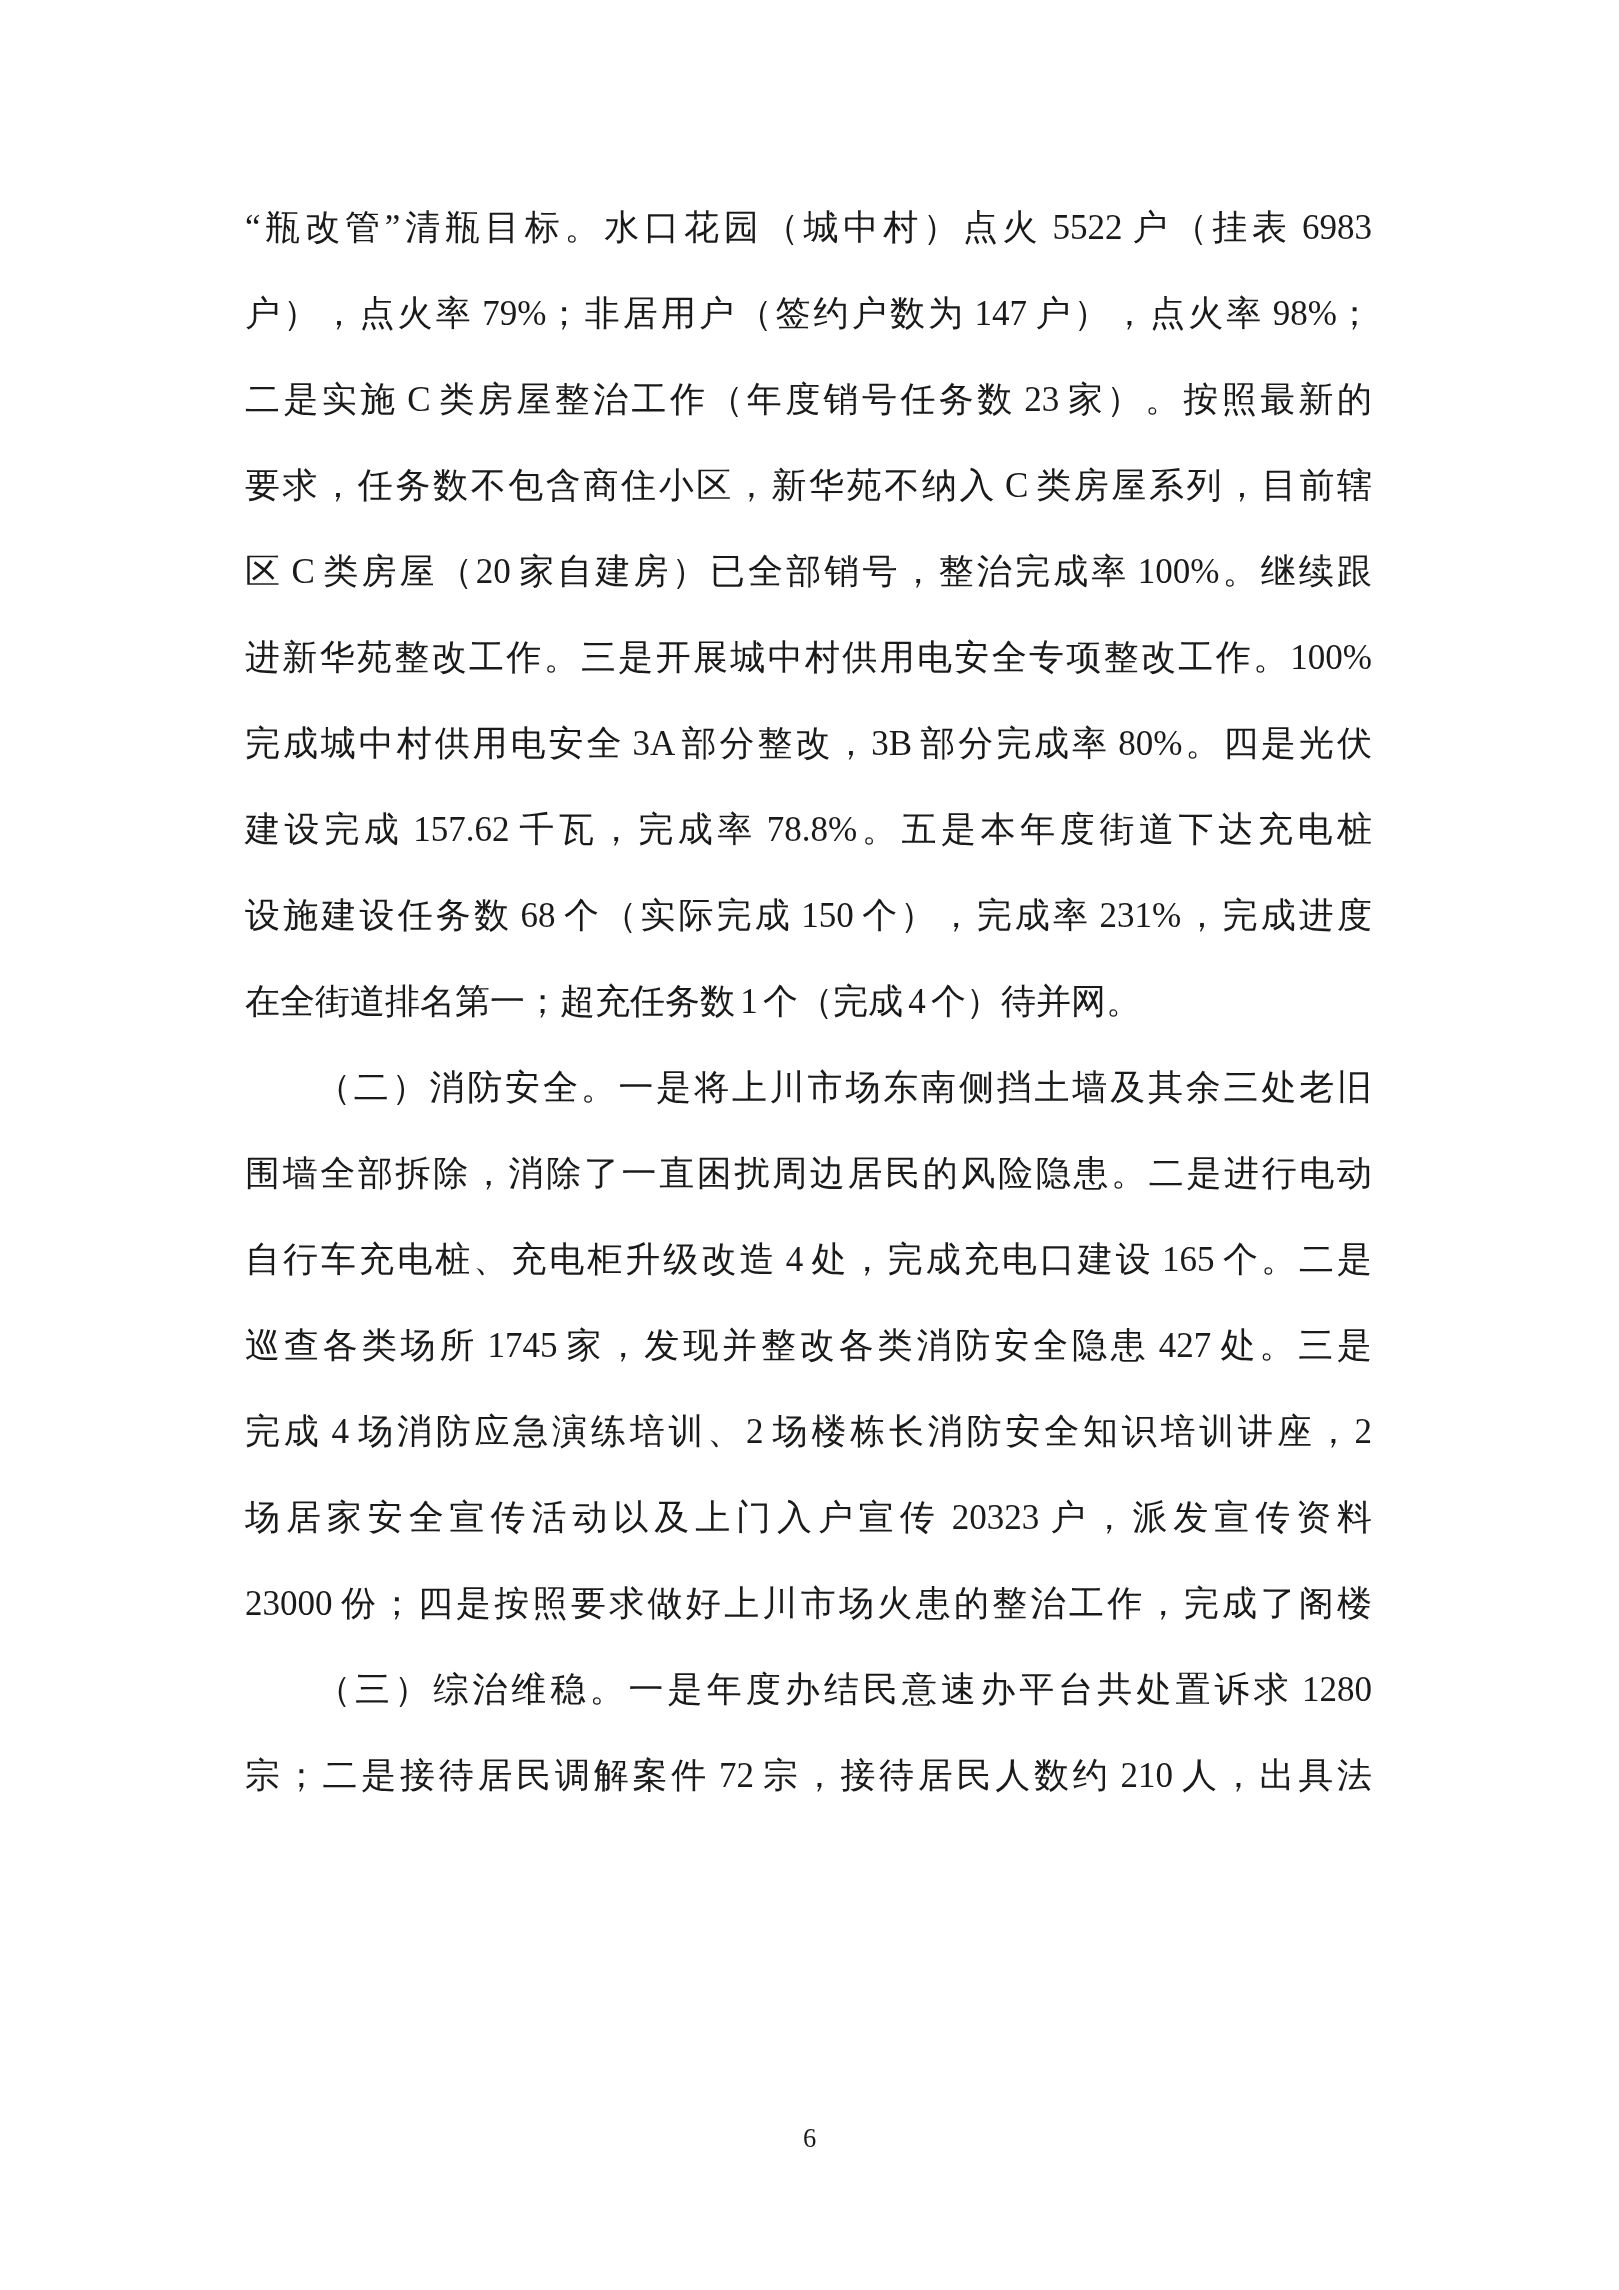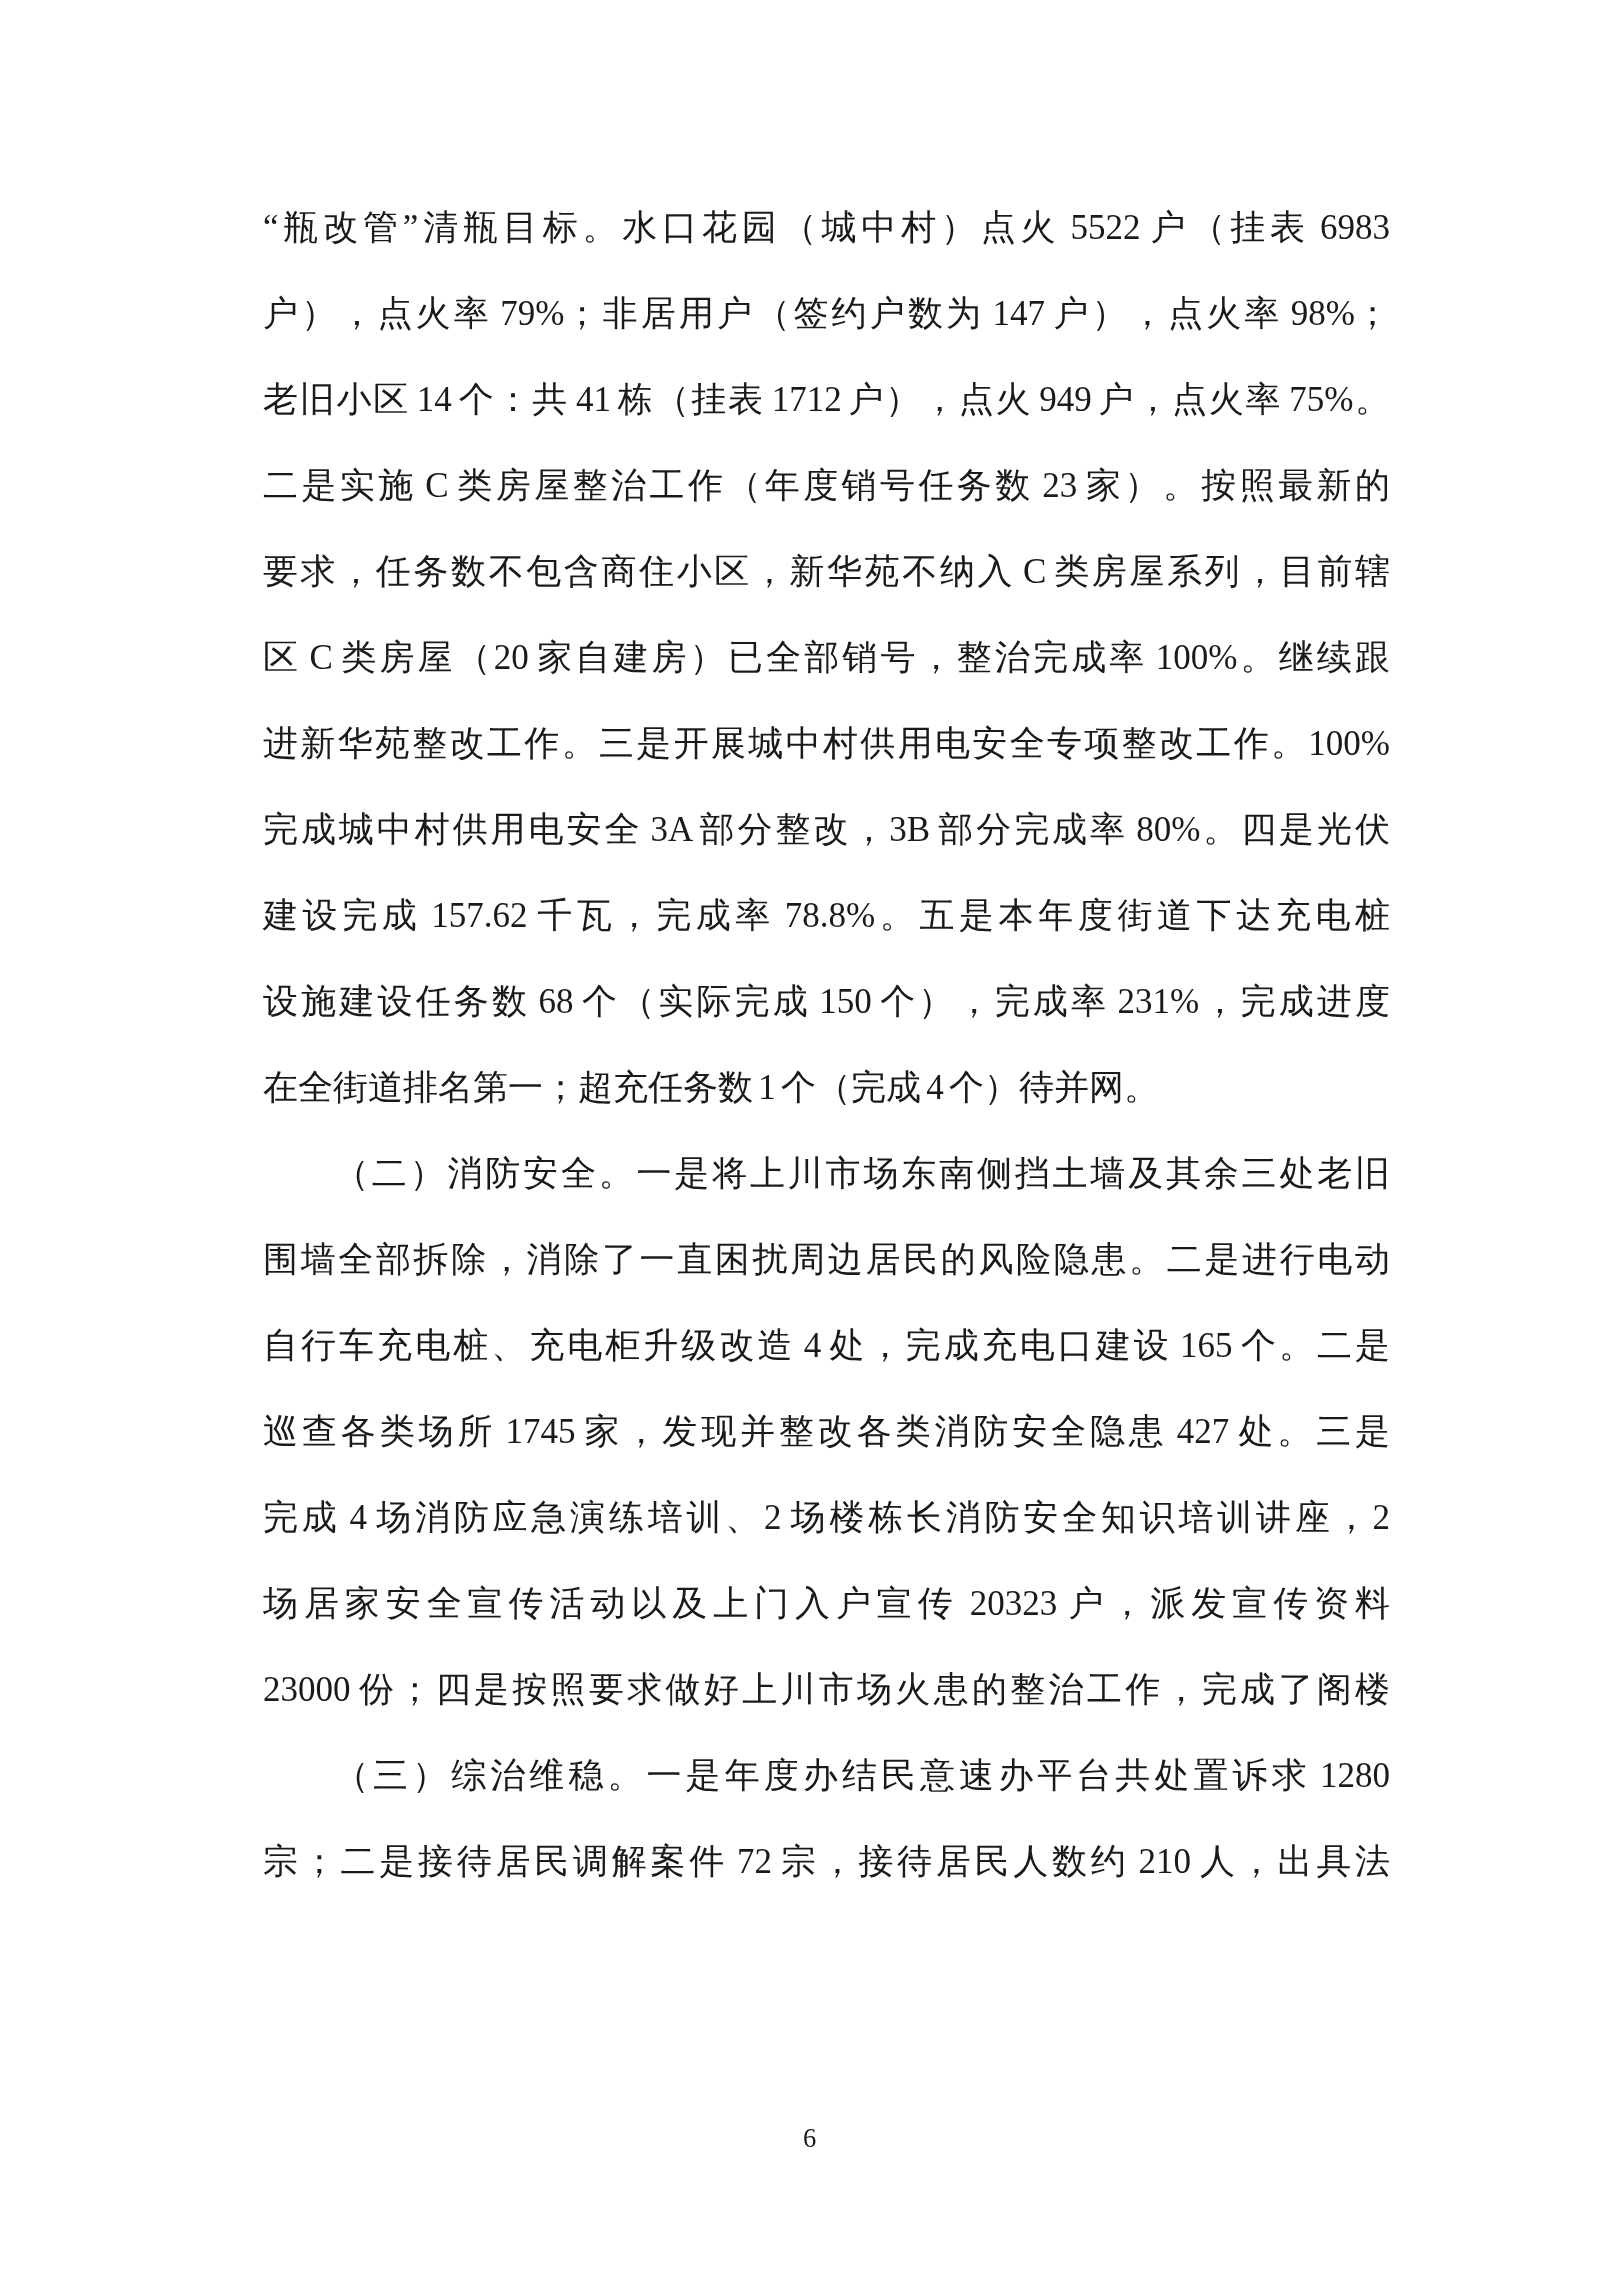--- a/index.html
+++ b/index.html
@@ -10,21 +10,21 @@
   .page {
     position: relative;
     width: 1619px;
     height: 2291px;
     background: #ffffff;
     overflow: hidden;
     font-family: "Liberation Serif", "DejaVu Serif", serif;
   }
   .body-text {
     position: absolute;
-    left: 263px;
+    left: 245px;
     top: 185px;
     width: 1127px;
     font-size: 35px;
     color: #1a1a1a;
   }
   .line {
     height: 86px;
     line-height: 86px;
     text-align: justify;
     text-align-last: justify;
@@ -52,21 +52,20 @@
     color: #1a1a1a;
   }
 </style>
 </head>
 <body>
 
 <div class="page">
   <div class="body-text" style="color: rgb(26, 26, 26);">
       <div class="line"><span>“瓶改管”清瓶目标。水口花园（城中村）点火 5522 户（挂表 6983</span></div>
       <div class="line"><span>户），点火率 79%；非居用户（签约户数为 147 户），点火率 98%；</span></div>
-      <div class="line"><span>老旧小区 14 个：共 41 栋（挂表 1712 户），点火 949 户，点火率 75%。</span></div>
       <div class="line"><span class="bold">二是</span><span>实施 C 类房屋整治工作（年度销号任务数 23 家）。按照最新的</span></div>
       <div class="line"><span>要求，任务数不包含商住小区，新华苑不纳入 C 类房屋系列，目前辖</span></div>
       <div class="line"><span>区 C 类房屋（20 家自建房）已全部销号，整治完成率 100%。继续跟</span></div>
       <div class="line"><span>进新华苑整改工作。</span><span class="bold">三是</span><span>开展城中村供用电安全专项整改工作。100%</span></div>
       <div class="line"><span>完成城中村供用电安全 3A 部分整改，3B 部分完成率 80%。</span><span class="bold">四是</span><span>光伏</span></div>
       <div class="line"><span>建设完成 157.62 千瓦，完成率 78.8%。</span><span class="bold">五是</span><span>本年度街道下达充电桩</span></div>
       <div class="line"><span>设施建设任务数 68 个（实际完成 150 个），完成率 231%，完成进度</span></div>
       <div class="line para-end"><span>在全街道排名第一；超充任务数 1 个（完成 4 个）待并网。</span></div>
       <div class="line indent"><span>（二）消防安全。</span><span class="bold">一是</span><span>将上川市场东南侧挡土墙及其余三处老旧</span></div>
       <div class="line"><span>围墙全部拆除，消除了一直困扰周边居民的风险隐患。</span><span class="bold">二是</span><span>进行电动</span></div>

